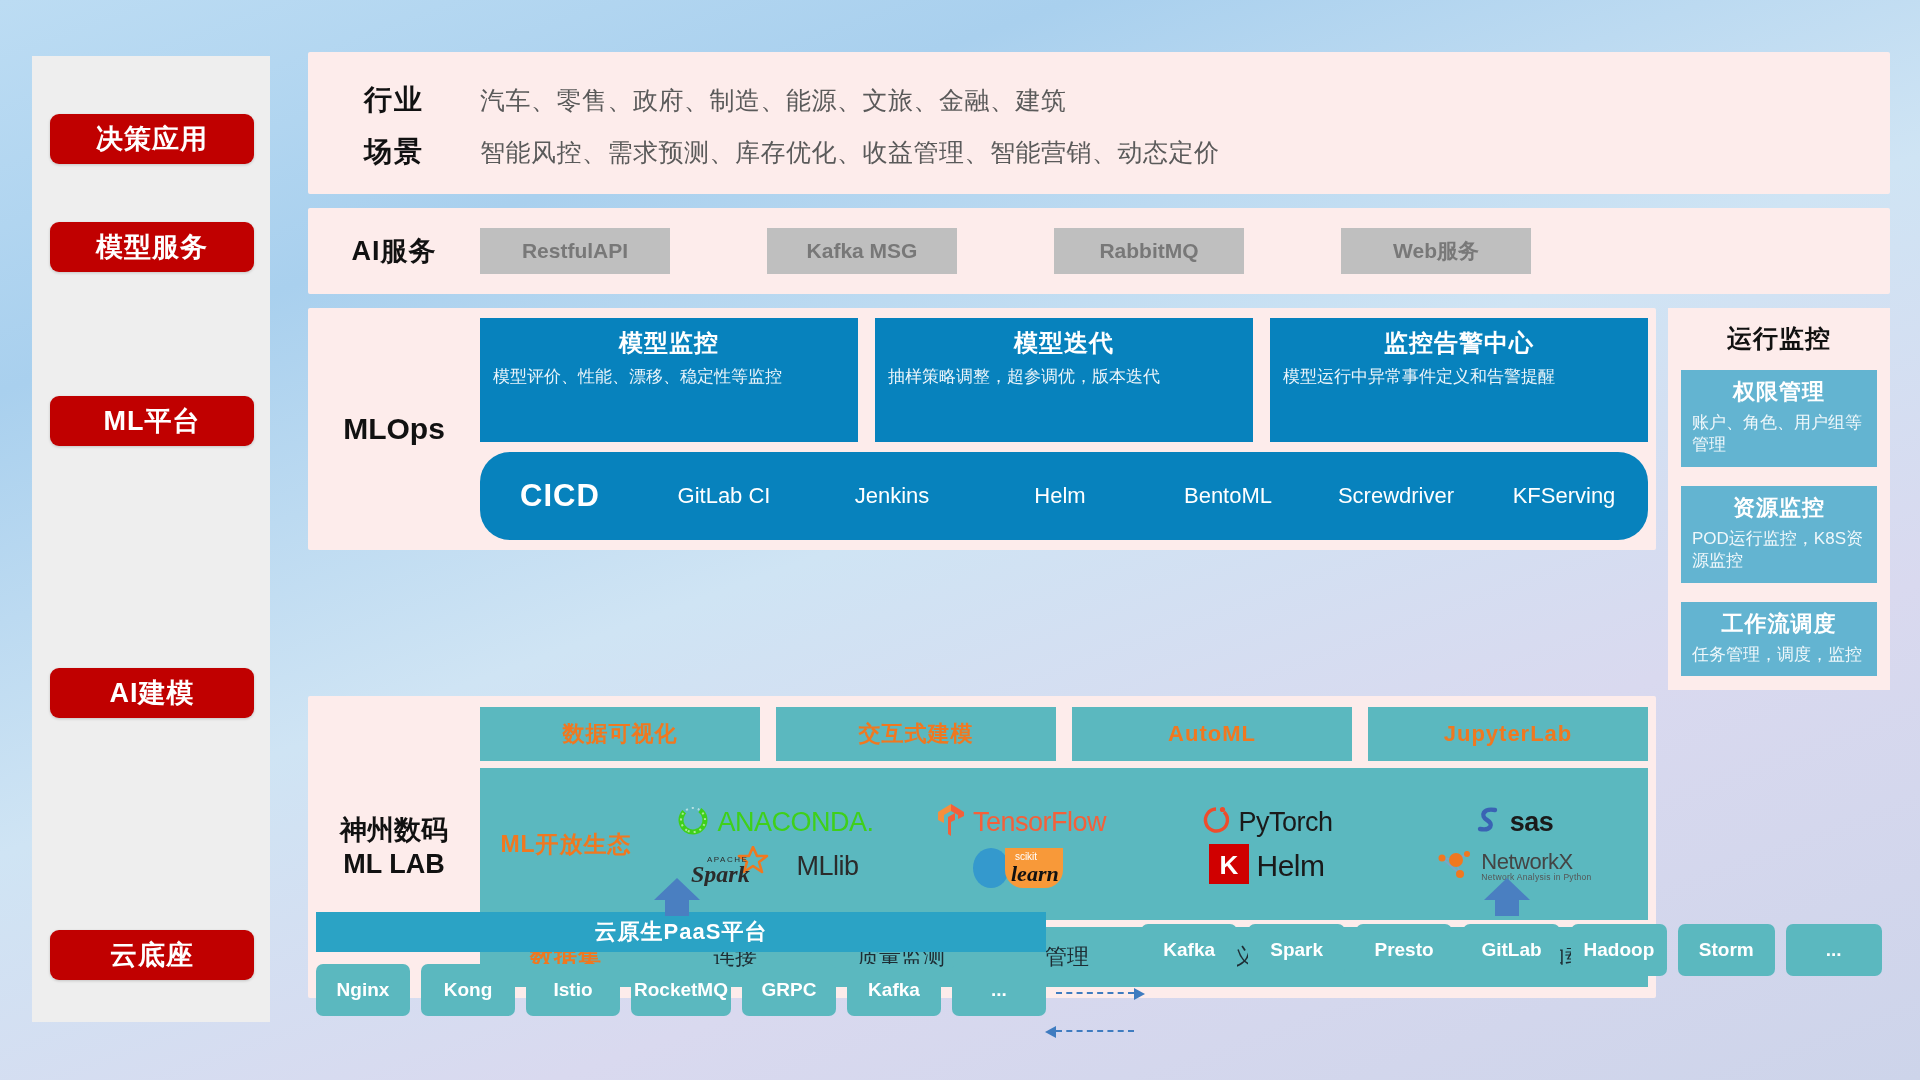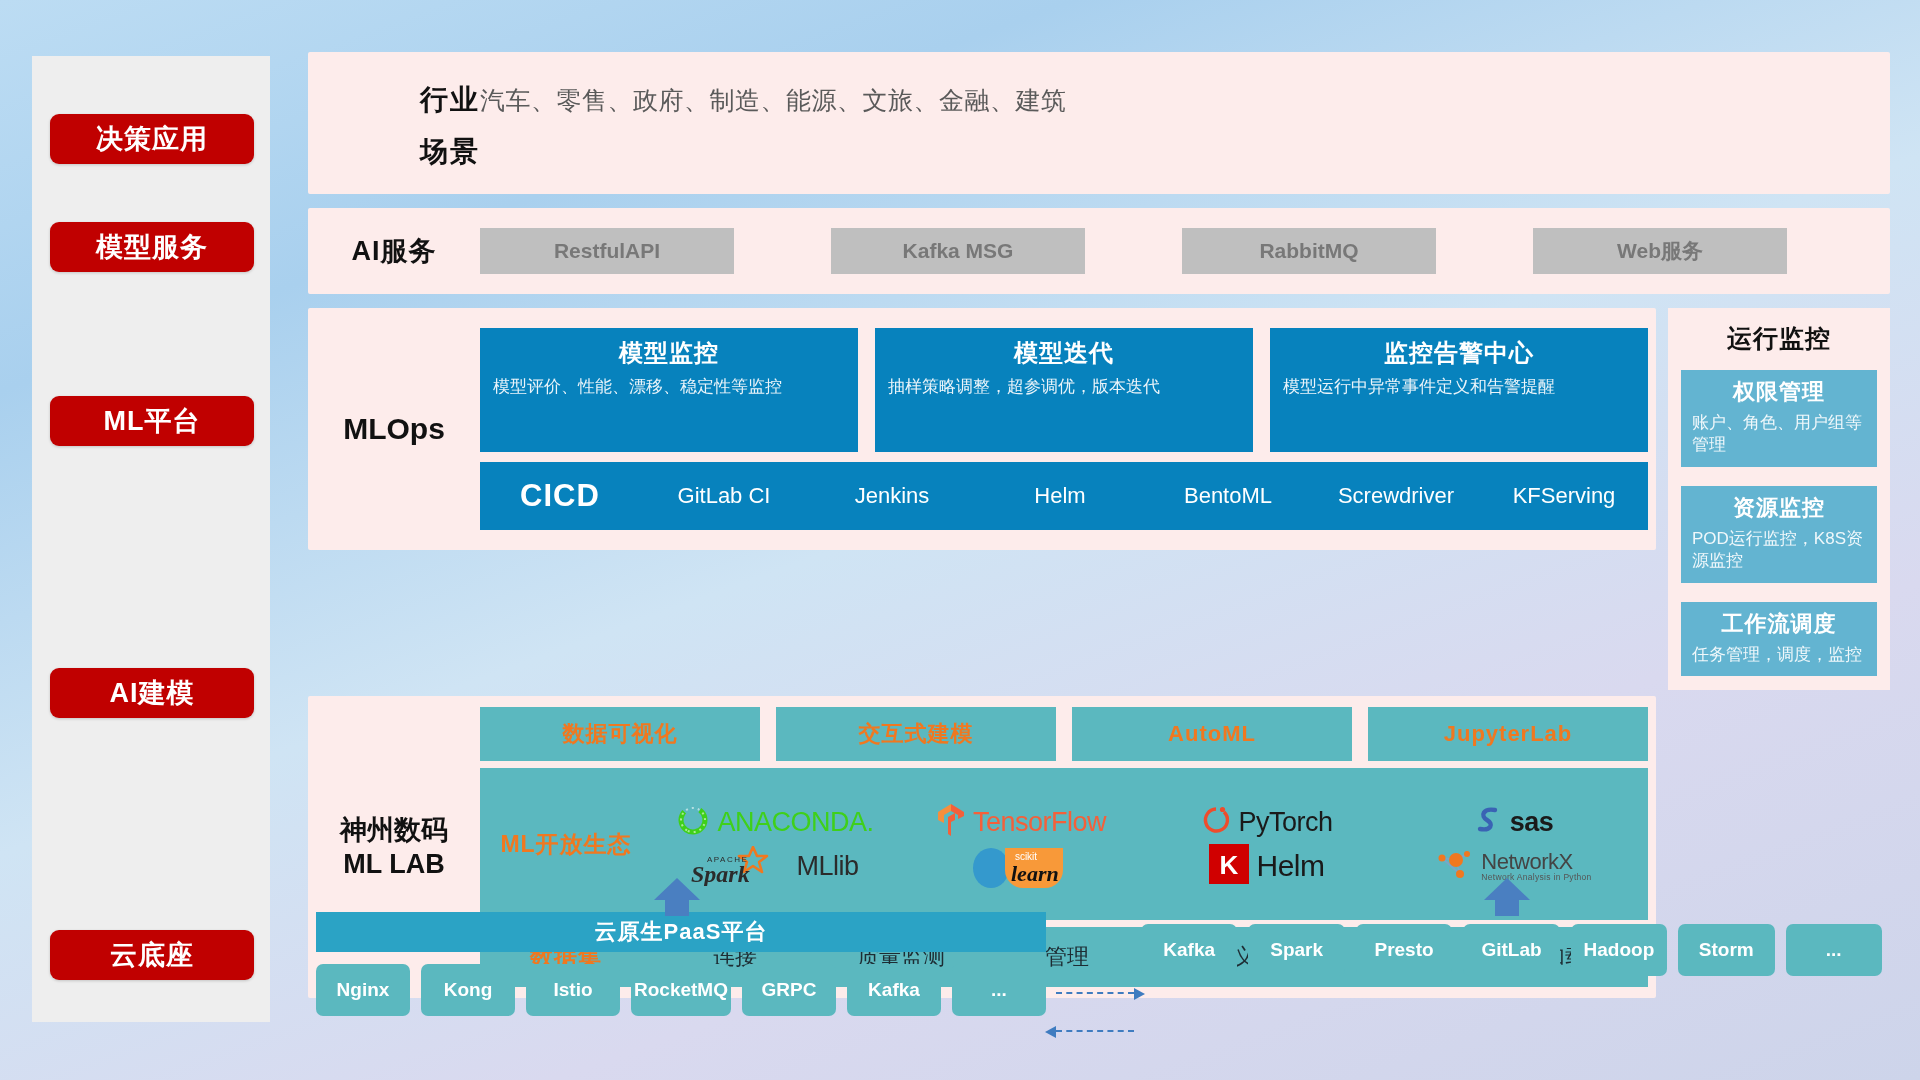--- a/index.html
+++ b/index.html
@@ -36,35 +36,35 @@
   .band {
     background: #fdeceb;
     border-radius: 2px;
     position: relative;
   }
 
   
   #band-decision { height: 142px; padding: 22px 0 0 0; }
   .kv-row { display: flex; align-items: center; height: 52px; }
   .kv-key {
-    width: 172px; text-align: right;
+    width: 172px; text-align: center;
     font-size: 28px; font-weight: bold; color: #111;
     letter-spacing: 2px;
   }
   .kv-val { font-size: 25px; color: #5a5a5a; letter-spacing: .5px; }
 
   
   #band-aiservice { height: 86px; margin-top: 14px; display: flex; align-items: center; }
   #aiservice-label {
     width: 172px; text-align: center;
     font-size: 27px; font-weight: bold; color: #111; letter-spacing: 1px;
   }
   #aiservice-chips { flex: 1; display: flex; gap: 0; }
   .svc-chip {
-    width: 254px; height: 46px; margin-right: 97px;
+    width: 190px; height: 46px; margin-right: 97px;
     background: #bfbfbf; color: #787878;
     font-size: 21px; font-weight: bold;
     display: flex; align-items: center; justify-content: center;
   }
   .svc-chip:last-child { margin-right: 16px; }
 
   
   #row-mlops { display: flex; gap: 12px; margin-top: 14px; }
   #band-mlops { width: 1348px; height: 242px; display: flex; align-items: center; }
   #mlops-label {
@@ -76,22 +76,22 @@
   .ops-card {
     flex: 1; height: 124px; background: #0782bd; color: #fff;
     padding: 9px 13px 0 13px;
   }
   .ops-card-title {
     text-align: center; font-size: 24px; font-weight: bold; letter-spacing: 1px;
     margin-bottom: 7px;
   }
   .ops-card-desc { font-size: 17px; line-height: 1.33; color: #eaf4fa; }
   #cicd-bar {
-    margin-top: 10px; height: 68px; background: #0782bd;
-    display: flex; align-items: center; overflow: hidden;
+    margin-top: 10px; height: 88px; background: #0782bd;
+    display: flex; align-items: center; overflow: hidden; border-radius: 30px;
   }
   #cicd-title {
     width: 160px; text-align: center; color: #fff;
     font-size: 31px; font-weight: bold; letter-spacing: 1px;
   }
   .cicd-item {
     flex: 1; text-align: center; color: #fff; font-size: 22px;
     line-height: 1.15; word-break: break-all; padding: 0 3px;
   }
 
@@ -214,20 +214,21 @@
 
 <div id="main">
 
   <div class="band" id="band-decision">
     <div class="kv-row">
       <div class="kv-key">行业</div>
       <div class="kv-val">汽车、零售、政府、制造、能源、文旅、金融、建筑</div>
     </div>
     <div class="kv-row">
       <div class="kv-key">场景</div>
+      <div class="kv-val">智能风控、需求预测、库存优化、收益管理、智能营销、动态定价</div>
     </div>
   </div>
 
   <div class="band" id="band-aiservice">
     <div id="aiservice-label">AI服务</div>
     <div id="aiservice-chips">
       <div class="svc-chip">RestfulAPI</div>
       <div class="svc-chip">Kafka MSG</div>
       <div class="svc-chip">RabbitMQ</div>
       <div class="svc-chip">Web服务</div>

